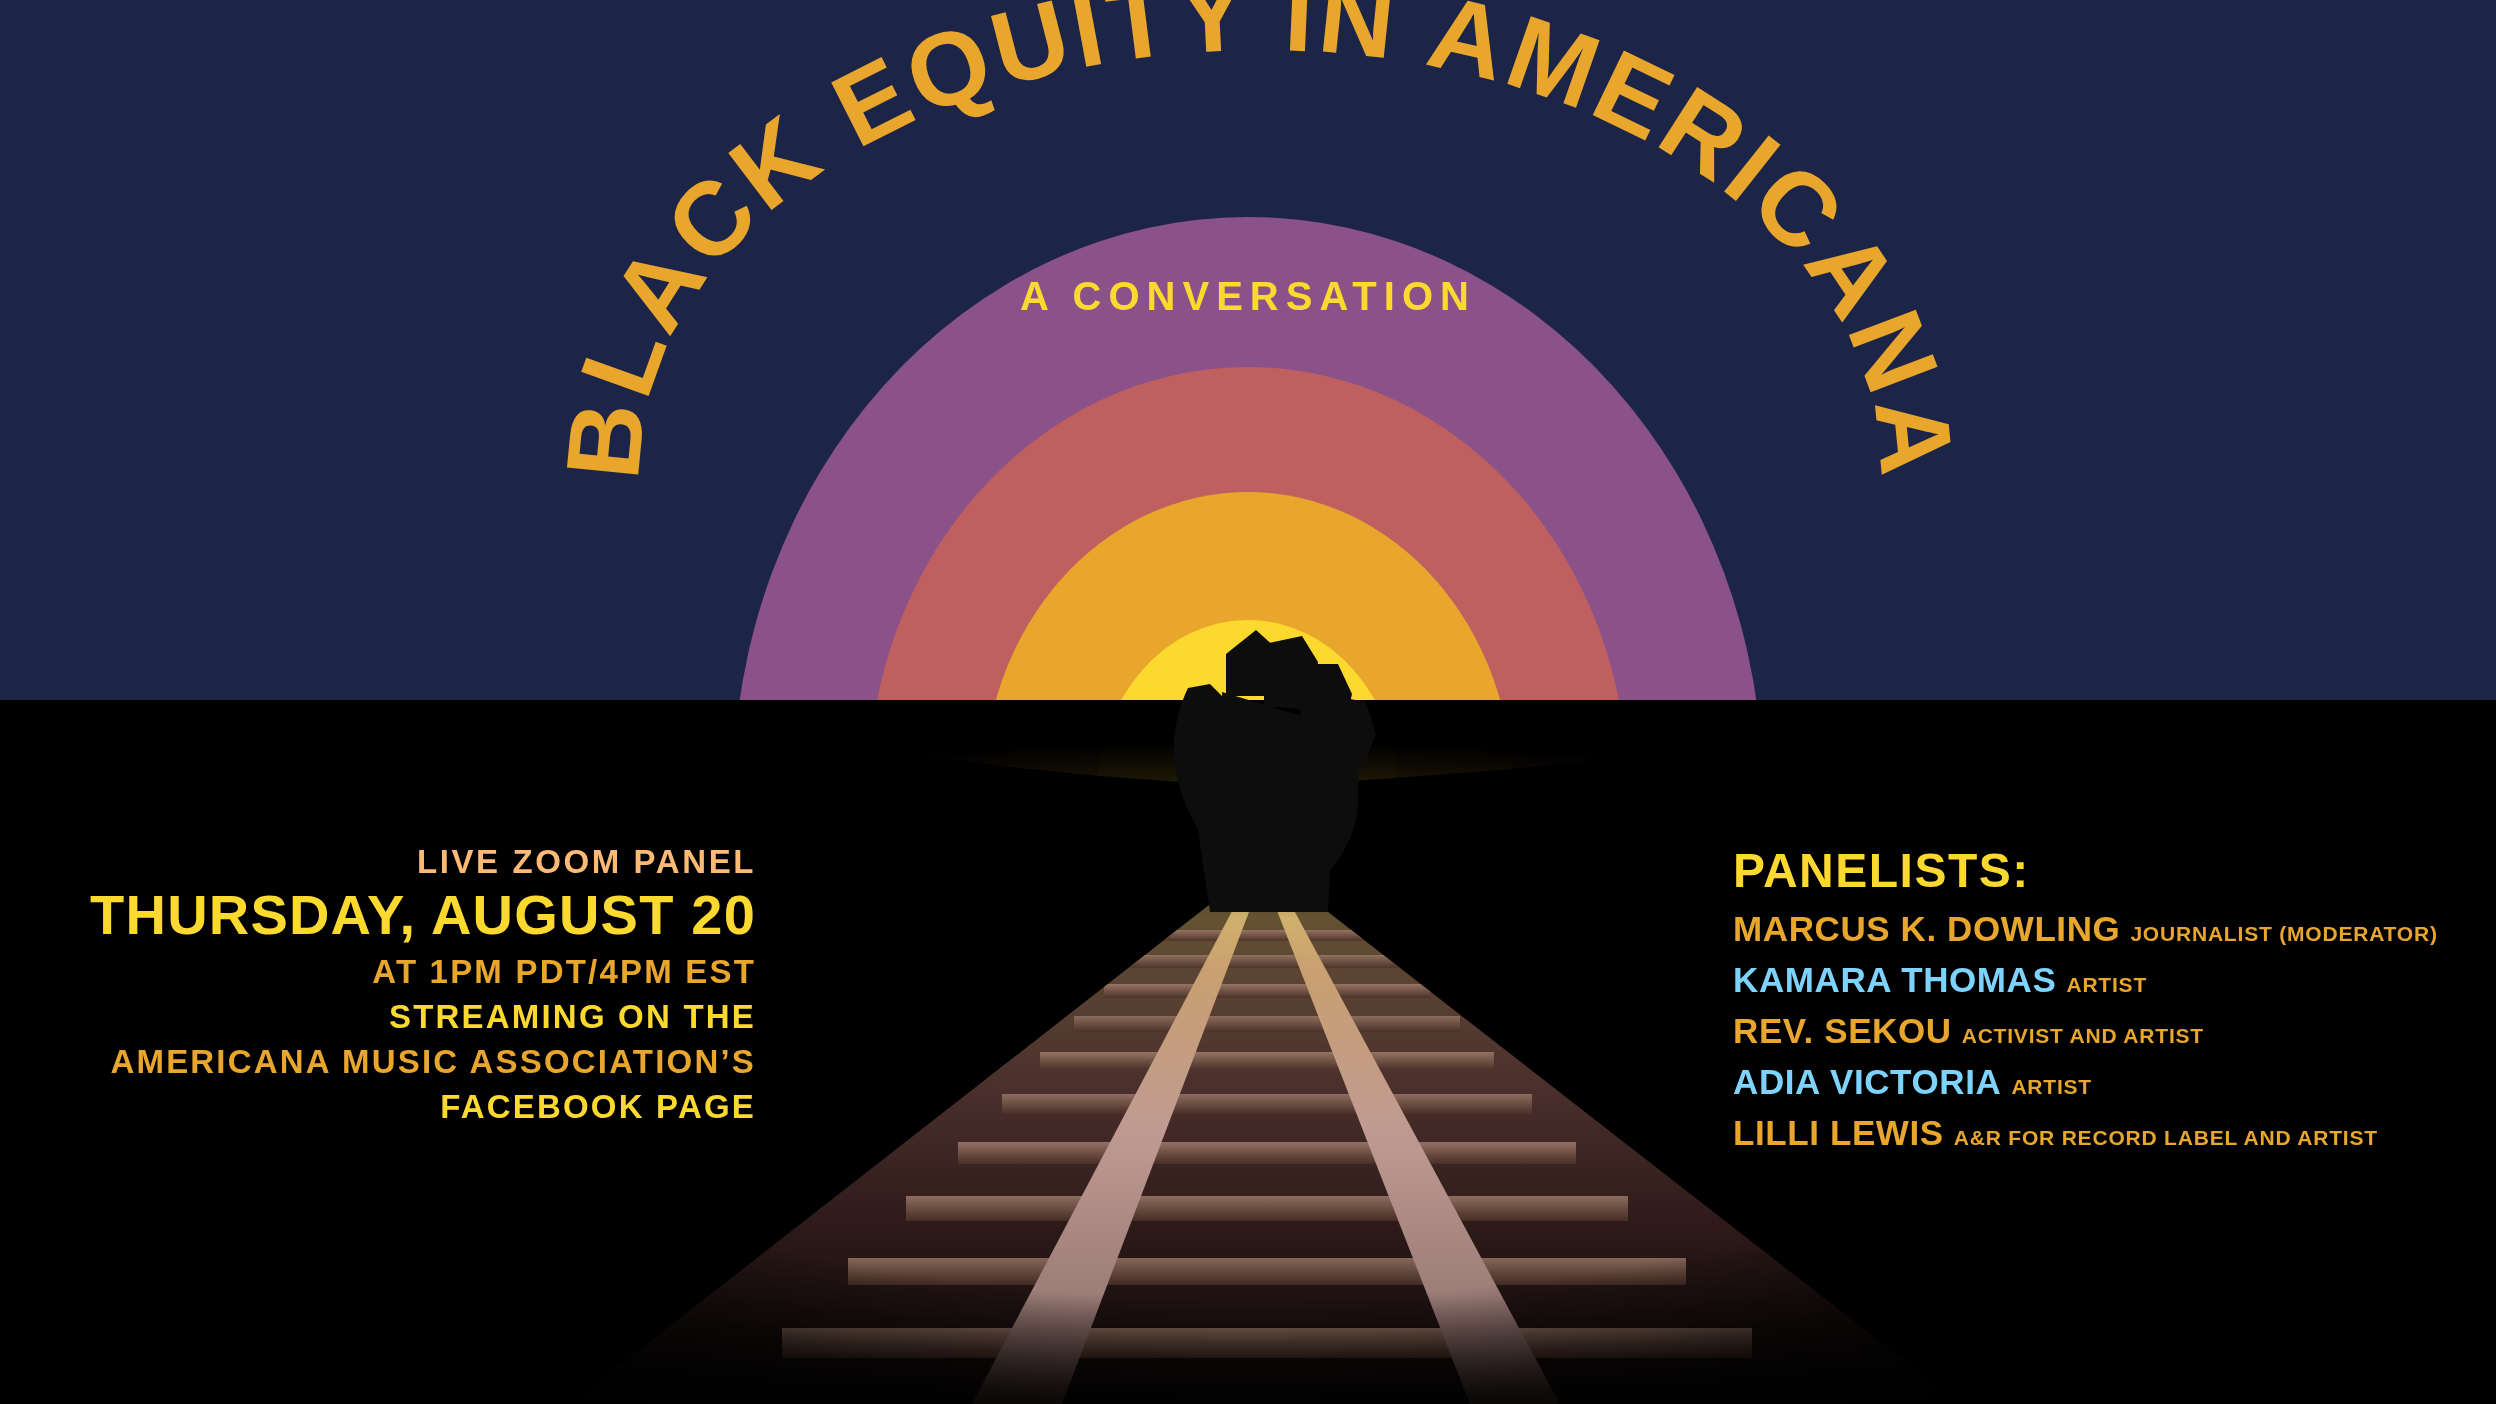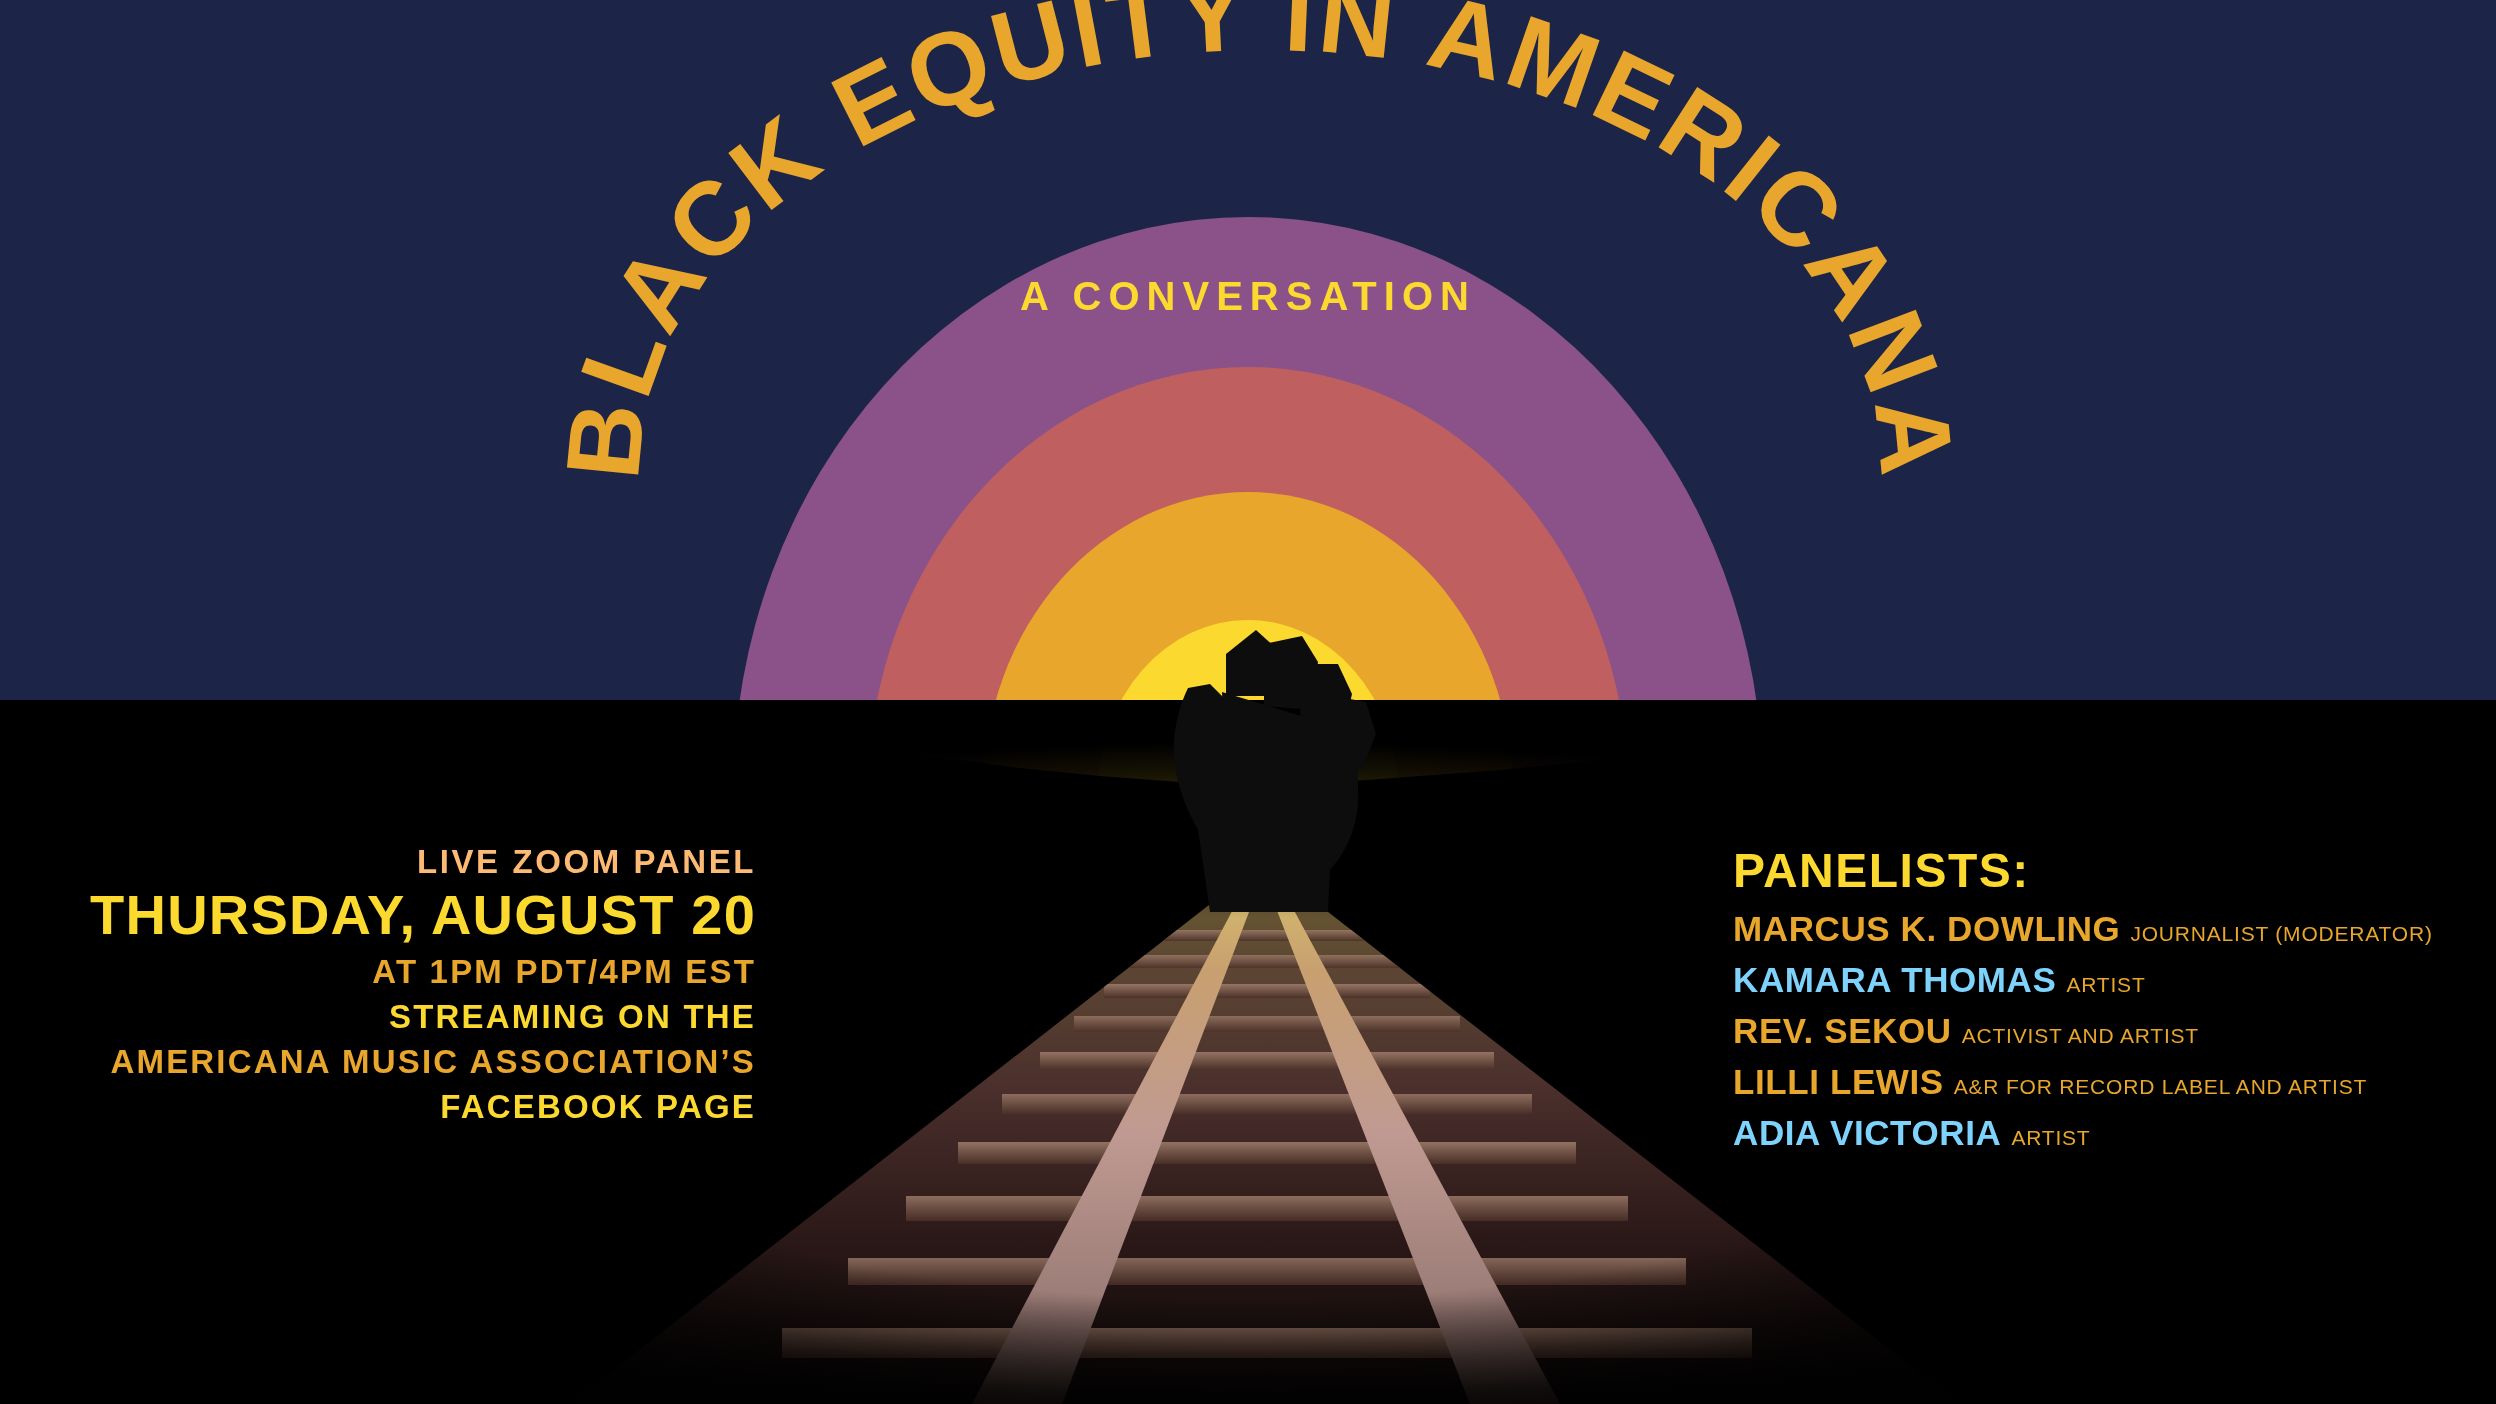--- a/index.html
+++ b/index.html
@@ -122,21 +122,21 @@
   }
   .p-name{
     font-size:35px;
     font-weight:bold;
     letter-spacing:0.6px;
     color:#e8a62c;
   }
   .panelist.alt .p-name{ color:#7dd3fc; }
   .p-role{
     font-size:21px;
-    font-weight:normal;
+    font-weight:bold;
     letter-spacing:0.8px;
     color:#e8a62c;
     margin-left:10px;
   }
   .panelist.alt .p-role{ color:#e8a62c; }
 </style>
 </head>
 <body>
 
 <div id="poster">
@@ -264,21 +264,21 @@
 
     <div class="panelist">
       <span class="p-name">MARCUS K. DOWLING</span><span class="p-role">JOURNALIST (MODERATOR)</span>
     </div>
     <div class="panelist alt">
       <span class="p-name">KAMARA THOMAS</span><span class="p-role">ARTIST</span>
     </div>
     <div class="panelist">
       <span class="p-name">REV. SEKOU</span><span class="p-role">ACTIVIST AND ARTIST</span>
     </div>
+    <div class="panelist alt">
+      <span class="p-name">ADIA VICTORIA</span><span class="p-role">ARTIST</span>
+    </div>
     <div class="panelist">
       <span class="p-name">LILLI LEWIS</span><span class="p-role">A&amp;R FOR RECORD LABEL AND ARTIST</span>
     </div>
-    <div class="panelist alt">
-      <span class="p-name">ADIA VICTORIA</span><span class="p-role">ARTIST</span>
-    </div>
   </div>
 
 </div>
 
 </body></html>

